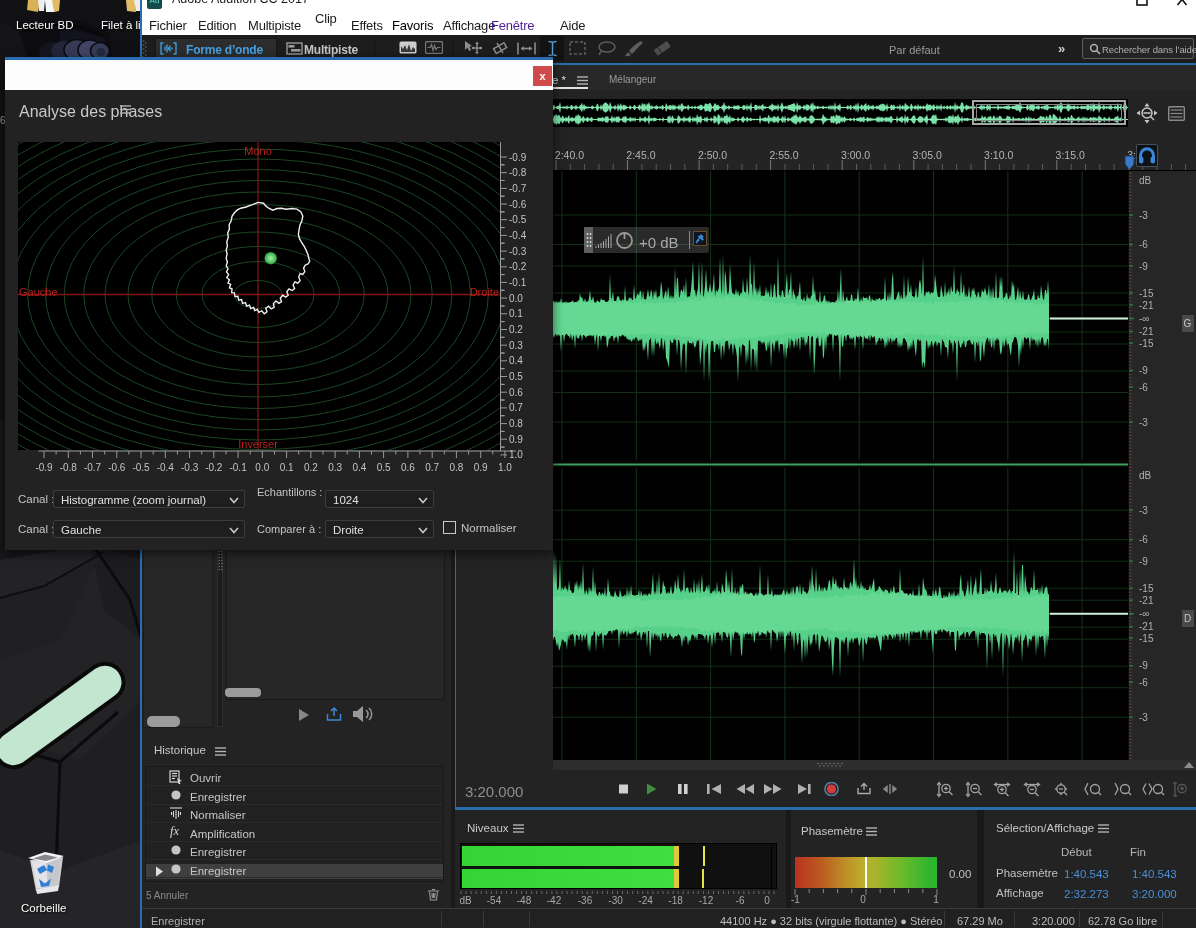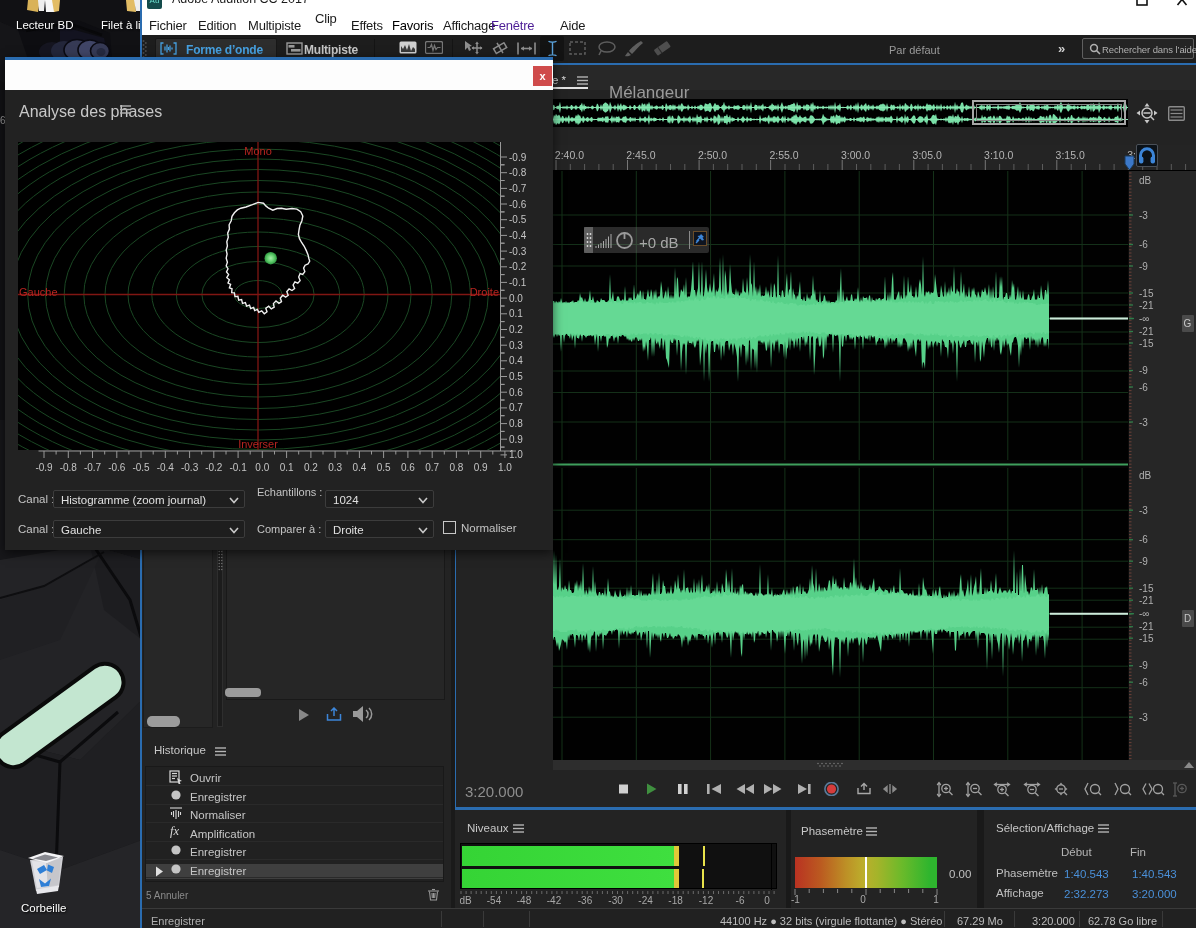--- a/index.html
+++ b/index.html
@@ -200,21 +200,21 @@
  <div class="abs" style="left:0;top:65px;width:1055px;height:25px;background:#282828">
   <div class="txt" style="left:411px;top:9px;color:#d8d8d8;font-size:11.5px">e *</div>
   <svg class="abs" style="left:436px;top:11px" width="11" height="9">
           <g stroke="#b4b4b4" stroke-width="1.4">
             <line x1="0" y1="1" x2="11" y2="1"></line>
             <line x1="0" y1="4.5" x2="11" y2="4.5"></line>
             <line x1="0" y1="8" x2="11" y2="8"></line>
           </g>
         </svg>
   <div class="abs" style="left:411px;top:22px;width:36px;height:2px;background:#e2e2e2"></div>
-  <div class="txt" style="left:468px;top:18px;color:#9a9a9a;font-size:17px">Mélangeur</div>
+  <div class="txt" style="left:468px;top:9px;color:#9a9a9a;font-size:10px">Mélangeur</div>
  </div>
 
  <div class="abs" style="left:412px;top:99px;width:575px;height:28px;background:#000;overflow:hidden">
   <svg width="575" height="28" viewBox="553 99 575 28">
    <path d="M553,105.6 L554,104.8 L555,107.1 L556,107.1 L557,105.8 L558,105.9 L559,105.6 L560,101.7 L561,106.9 L562,107.2 L563,106.1 L564,107.1 L565,106.1 L566,107.1 L567,105.0 L568,107.0 L569,106.5 L570,106.9 L571,105.1 L572,105.0 L573,106.5 L574,106.7 L575,106.3 L576,104.8 L577,106.5 L578,106.7 L579,107.1 L580,105.3 L581,104.7 L582,102.5 L583,106.4 L584,103.6 L585,105.9 L586,106.0 L587,107.1 L588,106.3 L589,106.8 L590,106.9 L591,106.8 L592,105.4 L593,105.8 L594,107.0 L595,107.0 L596,106.7 L597,103.4 L598,104.3 L599,106.8 L600,107.1 L601,104.1 L602,107.1 L603,104.2 L604,103.6 L605,102.5 L606,102.6 L607,103.4 L608,104.0 L609,106.5 L610,101.7 L611,104.5 L612,107.1 L613,106.4 L614,106.6 L615,104.4 L616,106.7 L617,106.5 L618,102.9 L619,106.2 L620,105.1 L621,103.0 L622,106.6 L623,104.9 L624,104.4 L625,105.6 L626,105.6 L627,106.8 L628,107.1 L629,107.1 L630,104.8 L631,106.6 L632,106.9 L633,107.1 L634,105.0 L635,104.9 L636,106.7 L637,106.9 L638,106.6 L639,105.1 L640,104.4 L641,107.1 L642,102.4 L643,104.4 L644,104.5 L645,103.3 L646,106.4 L647,103.2 L648,104.7 L649,101.7 L650,104.7 L651,106.7 L652,104.7 L653,107.1 L654,106.5 L655,106.6 L656,105.6 L657,105.4 L658,106.4 L659,107.1 L660,106.0 L661,107.1 L662,105.2 L663,105.1 L664,107.1 L665,107.1 L666,103.1 L667,104.7 L668,106.7 L669,105.3 L670,105.3 L671,104.8 L672,106.6 L673,104.0 L674,106.2 L675,104.4 L676,107.1 L677,106.2 L678,106.5 L679,104.0 L680,106.4 L681,103.9 L682,103.1 L683,105.0 L684,106.2 L685,106.2 L686,106.3 L687,107.1 L688,104.3 L689,106.0 L690,107.1 L691,107.1 L692,105.5 L693,107.1 L694,107.0 L695,105.2 L696,106.9 L697,107.1 L698,105.4 L699,106.4 L700,104.5 L701,105.1 L702,104.8 L703,106.6 L704,106.5 L705,103.2 L706,103.8 L707,104.1 L708,104.6 L709,103.5 L710,102.8 L711,103.7 L712,106.5 L713,106.7 L714,104.5 L715,102.7 L716,104.6 L717,105.2 L718,104.5 L719,105.7 L720,107.1 L721,107.1 L722,105.4 L723,104.9 L724,101.7 L725,105.5 L726,105.5 L727,106.7 L728,106.6 L729,105.0 L730,106.8 L731,106.7 L732,106.8 L733,107.0 L734,105.3 L735,105.8 L736,105.9 L737,105.4 L738,105.3 L739,105.5 L740,106.8 L741,107.1 L742,106.9 L743,105.0 L744,105.2 L745,105.3 L746,107.1 L747,103.7 L748,106.9 L749,104.9 L750,106.5 L751,101.7 L752,106.9 L753,107.1 L754,107.1 L755,104.4 L756,105.1 L757,105.1 L758,106.9 L759,104.7 L760,106.8 L761,105.3 L762,105.4 L763,103.3 L764,107.1 L765,105.8 L766,106.7 L767,107.0 L768,107.0 L769,106.6 L770,105.2 L771,105.5 L772,103.0 L773,104.8 L774,105.0 L775,106.2 L776,104.8 L777,106.7 L778,103.5 L779,106.5 L780,107.1 L781,104.5 L782,101.9 L783,105.2 L784,106.8 L785,106.2 L786,105.4 L787,106.9 L788,104.9 L789,105.3 L790,105.1 L791,104.5 L792,104.0 L793,104.0 L794,102.4 L795,104.3 L796,106.7 L797,101.7 L798,104.9 L799,105.7 L800,104.8 L801,106.6 L802,107.1 L803,106.6 L804,104.5 L805,106.6 L806,104.7 L807,104.2 L808,104.8 L809,104.9 L810,107.1 L811,102.7 L812,105.1 L813,101.7 L814,106.2 L815,104.8 L816,107.1 L817,106.3 L818,105.6 L819,107.0 L820,106.6 L821,106.7 L822,106.8 L823,105.6 L824,106.5 L825,107.1 L826,106.4 L827,106.7 L828,107.1 L829,104.9 L830,107.1 L831,104.6 L832,107.1 L833,104.5 L834,107.1 L835,101.7 L836,106.5 L837,106.6 L838,105.0 L839,105.4 L840,102.9 L841,107.1 L842,107.0 L843,106.8 L844,107.1 L845,107.1 L846,107.0 L847,105.9 L848,105.0 L849,107.1 L850,105.8 L851,104.6 L852,107.0 L853,106.7 L854,105.0 L855,106.6 L856,103.1 L857,106.6 L858,101.7 L859,106.2 L860,107.1 L861,104.7 L862,104.6 L863,106.6 L864,104.9 L865,104.3 L866,102.8 L867,106.5 L868,105.0 L869,104.5 L870,107.1 L871,105.3 L872,106.6 L873,104.2 L874,106.4 L875,106.7 L876,106.6 L877,105.2 L878,106.6 L879,105.2 L880,104.7 L881,104.1 L882,104.6 L883,103.3 L884,104.4 L885,104.5 L886,106.7 L887,103.0 L888,106.4 L889,106.8 L890,107.1 L891,104.3 L892,105.2 L893,105.6 L894,104.6 L895,106.5 L896,107.1 L897,106.5 L898,106.1 L899,107.1 L900,103.5 L901,107.1 L902,105.7 L903,105.0 L904,106.7 L905,103.0 L906,103.7 L907,105.4 L908,105.3 L909,107.1 L910,106.5 L911,103.6 L912,104.5 L913,107.0 L914,106.6 L915,105.6 L916,105.5 L917,106.8 L918,103.5 L919,106.8 L920,105.6 L921,106.1 L922,107.1 L923,105.7 L924,105.7 L925,107.1 L926,105.2 L927,103.1 L928,104.9 L929,104.5 L930,104.8 L931,104.7 L932,106.4 L933,105.1 L934,103.9 L935,106.7 L936,106.7 L937,104.3 L938,107.1 L939,105.0 L940,107.1 L941,103.5 L942,106.6 L943,107.0 L944,105.2 L945,106.8 L946,107.0 L947,105.0 L948,106.0 L949,107.1 L950,105.2 L951,105.5 L952,106.9 L953,105.1 L954,107.1 L955,101.7 L956,106.6 L957,104.3 L958,106.5 L959,106.3 L960,106.2 L961,103.2 L962,102.3 L963,102.7 L964,106.6 L965,106.5 L966,104.8 L967,104.7 L968,106.3 L969,105.6 L970,106.9 L971,105.8 L972,106.8 L973,106.2 L974,105.0 L975,107.2 L976,106.4 L977,107.1 L978,107.1 L979,107.1 L980,105.6 L981,105.7 L982,104.3 L983,106.8 L984,104.7 L985,106.7 L986,107.1 L987,103.7 L988,105.5 L989,105.9 L990,103.5 L991,107.1 L992,107.1 L993,106.6 L994,106.7 L995,106.6 L996,106.8 L997,106.8 L998,104.6 L999,106.0 L1000,107.1 L1001,105.7 L1002,107.1 L1003,106.2 L1004,106.4 L1005,106.1 L1006,106.3 L1007,105.2 L1008,106.1 L1009,104.8 L1010,106.5 L1011,106.9 L1012,106.0 L1013,105.8 L1014,105.9 L1015,105.5 L1016,104.9 L1017,103.8 L1018,105.0 L1019,104.1 L1020,102.0 L1021,104.3 L1022,106.7 L1023,106.6 L1024,106.7 L1025,107.1 L1026,107.1 L1027,104.6 L1028,105.1 L1029,106.8 L1030,103.7 L1031,105.0 L1032,104.9 L1033,103.6 L1034,104.2 L1035,106.4 L1036,106.6 L1037,105.5 L1038,105.9 L1039,105.1 L1040,107.1 L1041,107.1 L1042,105.5 L1043,107.1 L1044,105.2 L1045,105.6 L1046,105.6 L1047,104.5 L1048,104.7 L1049,107.1 L1050,106.2 L1051,107.1 L1052,106.7 L1053,106.8 L1054,107.1 L1055,105.0 L1056,106.7 L1057,104.9 L1058,104.0 L1059,106.5 L1060,103.4 L1061,101.7 L1062,103.9 L1063,106.5 L1064,106.6 L1065,106.2 L1066,106.7 L1067,105.0 L1068,103.6 L1069,103.8 L1070,105.7 L1071,105.4 L1072,106.4 L1073,106.0 L1074,105.4 L1075,105.6 L1076,107.1 L1077,106.3 L1078,105.4 L1079,107.2 L1080,107.1 L1081,105.7 L1082,105.5 L1083,106.4 L1084,105.8 L1085,106.0 L1086,106.5 L1087,104.2 L1088,104.9 L1089,104.9 L1090,106.4 L1091,102.7 L1092,107.1 L1093,103.1 L1094,103.9 L1095,104.9 L1096,106.6 L1097,104.9 L1098,106.2 L1099,101.7 L1100,104.8 L1101,106.5 L1102,107.0 L1103,105.5 L1104,105.0 L1105,106.6 L1106,106.4 L1107,105.9 L1108,107.1 L1109,105.6 L1110,106.0 L1111,104.6 L1112,106.5 L1113,106.9 L1114,107.1 L1115,105.1 L1116,107.1 L1117,105.4 L1118,102.8 L1119,107.1 L1120,106.6 L1121,104.5 L1122,106.7 L1123,107.1 L1124,102.2 L1125,104.9 L1126,103.9 L1127,106.7 L1127,108.3 L1126,111.1 L1125,110.1 L1124,112.8 L1123,107.9 L1122,108.3 L1121,110.5 L1120,108.4 L1119,107.9 L1118,112.2 L1117,109.6 L1116,107.9 L1115,109.9 L1114,107.9 L1113,108.1 L1112,108.5 L1111,110.4 L1110,109.0 L1109,109.4 L1108,107.9 L1107,109.1 L1106,108.6 L1105,108.4 L1104,110.0 L1103,109.5 L1102,108.0 L1101,108.5 L1100,110.2 L1099,113.3 L1098,108.8 L1097,110.1 L1096,108.4 L1095,110.1 L1094,111.1 L1093,111.9 L1092,107.9 L1091,112.3 L1090,108.6 L1089,110.1 L1088,110.1 L1087,110.8 L1086,108.5 L1085,109.0 L1084,109.2 L1083,108.6 L1082,109.5 L1081,109.3 L1080,107.9 L1079,107.8 L1078,109.6 L1077,108.7 L1076,107.9 L1075,109.4 L1074,109.6 L1073,109.0 L1072,108.6 L1071,109.6 L1070,109.3 L1069,111.2 L1068,111.4 L1067,110.0 L1066,108.3 L1065,108.8 L1064,108.4 L1063,108.5 L1062,111.1 L1061,113.3 L1060,111.6 L1059,108.5 L1058,111.0 L1057,110.1 L1056,108.3 L1055,110.0 L1054,107.9 L1053,108.2 L1052,108.3 L1051,107.9 L1050,108.8 L1049,107.9 L1048,110.3 L1047,110.5 L1046,109.4 L1045,109.4 L1044,109.8 L1043,107.9 L1042,109.5 L1041,107.9 L1040,107.9 L1039,109.9 L1038,109.1 L1037,109.5 L1036,108.4 L1035,108.6 L1034,110.8 L1033,111.4 L1032,110.1 L1031,110.0 L1030,111.3 L1029,108.2 L1028,109.9 L1027,110.4 L1026,107.9 L1025,107.9 L1024,108.3 L1023,108.4 L1022,108.3 L1021,110.7 L1020,113.0 L1019,110.9 L1018,110.0 L1017,111.2 L1016,110.1 L1015,109.5 L1014,109.1 L1013,109.2 L1012,109.0 L1011,108.1 L1010,108.5 L1009,110.2 L1008,108.9 L1007,109.8 L1006,108.7 L1005,108.9 L1004,108.6 L1003,108.8 L1002,107.9 L1001,109.3 L1000,107.9 L999,109.0 L998,110.4 L997,108.2 L996,108.2 L995,108.4 L994,108.3 L993,108.4 L992,107.9 L991,107.9 L990,111.5 L989,109.1 L988,109.5 L987,111.3 L986,107.9 L985,108.3 L984,110.3 L983,108.2 L982,110.7 L981,109.3 L980,109.4 L979,107.9 L978,107.9 L977,107.9 L976,108.6 L975,107.8 L974,110.0 L973,108.8 L972,108.2 L971,109.2 L970,108.1 L969,109.4 L968,108.7 L967,110.3 L966,110.2 L965,108.5 L964,108.4 L963,112.3 L962,112.7 L961,111.8 L960,108.8 L959,108.7 L958,108.5 L957,110.7 L956,108.4 L955,113.3 L954,107.9 L953,109.9 L952,108.1 L951,109.5 L950,109.8 L949,107.9 L948,109.0 L947,110.0 L946,108.0 L945,108.2 L944,109.8 L943,108.0 L942,108.4 L941,111.5 L940,107.9 L939,110.0 L938,107.9 L937,110.7 L936,108.3 L935,108.3 L934,111.1 L933,109.9 L932,108.6 L931,110.3 L930,110.2 L929,110.5 L928,110.1 L927,111.9 L926,109.8 L925,107.9 L924,109.3 L923,109.3 L922,107.9 L921,108.9 L920,109.4 L919,108.2 L918,111.5 L917,108.2 L916,109.5 L915,109.4 L914,108.4 L913,108.0 L912,110.5 L911,111.4 L910,108.5 L909,107.9 L908,109.7 L907,109.6 L906,111.3 L905,112.0 L904,108.3 L903,110.0 L902,109.3 L901,107.9 L900,111.5 L899,107.9 L898,108.9 L897,108.5 L896,107.9 L895,108.5 L894,110.4 L893,109.4 L892,109.8 L891,110.7 L890,107.9 L889,108.2 L888,108.6 L887,112.0 L886,108.3 L885,110.5 L884,110.6 L883,111.7 L882,110.4 L881,110.9 L880,110.3 L879,109.8 L878,108.4 L877,109.8 L876,108.4 L875,108.3 L874,108.6 L873,110.8 L872,108.4 L871,109.7 L870,107.9 L869,110.5 L868,110.0 L867,108.5 L866,112.2 L865,110.7 L864,110.1 L863,108.4 L862,110.4 L861,110.3 L860,107.9 L859,108.8 L858,113.3 L857,108.4 L856,111.9 L855,108.4 L854,110.0 L853,108.3 L852,108.0 L851,110.4 L850,109.2 L849,107.9 L848,110.0 L847,109.1 L846,108.0 L845,107.9 L844,107.9 L843,108.2 L842,108.0 L841,107.9 L840,112.1 L839,109.6 L838,110.0 L837,108.4 L836,108.5 L835,113.3 L834,107.9 L833,110.5 L832,107.9 L831,110.4 L830,107.9 L829,110.1 L828,107.9 L827,108.3 L826,108.6 L825,107.9 L824,108.5 L823,109.4 L822,108.2 L821,108.3 L820,108.4 L819,108.0 L818,109.4 L817,108.7 L816,107.9 L815,110.2 L814,108.8 L813,113.3 L812,109.9 L811,112.3 L810,107.9 L809,110.1 L808,110.2 L807,110.8 L806,110.3 L805,108.4 L804,110.5 L803,108.4 L802,107.9 L801,108.4 L800,110.2 L799,109.3 L798,110.1 L797,113.3 L796,108.3 L795,110.7 L794,112.6 L793,111.0 L792,111.0 L791,110.5 L790,109.9 L789,109.7 L788,110.1 L787,108.1 L786,109.6 L785,108.8 L784,108.2 L783,109.8 L782,113.1 L781,110.5 L780,107.9 L779,108.5 L778,111.5 L777,108.3 L776,110.2 L775,108.8 L774,110.0 L773,110.2 L772,112.0 L771,109.5 L770,109.8 L769,108.4 L768,108.0 L767,108.0 L766,108.3 L765,109.2 L764,107.9 L763,111.7 L762,109.6 L761,109.7 L760,108.2 L759,110.3 L758,108.1 L757,109.9 L756,109.9 L755,110.6 L754,107.9 L753,107.9 L752,108.1 L751,113.3 L750,108.5 L749,110.1 L748,108.1 L747,111.3 L746,107.9 L745,109.7 L744,109.8 L743,110.0 L742,108.1 L741,107.9 L740,108.2 L739,109.5 L738,109.7 L737,109.6 L736,109.1 L735,109.2 L734,109.7 L733,108.0 L732,108.2 L731,108.3 L730,108.2 L729,110.0 L728,108.4 L727,108.3 L726,109.5 L725,109.5 L724,113.3 L723,110.1 L722,109.6 L721,107.9 L720,107.9 L719,109.3 L718,110.5 L717,109.8 L716,110.4 L715,112.3 L714,110.5 L713,108.3 L712,108.5 L711,111.3 L710,112.2 L709,111.5 L708,110.4 L707,110.9 L706,111.2 L705,111.8 L704,108.5 L703,108.4 L702,110.2 L701,109.9 L700,110.5 L699,108.6 L698,109.6 L697,107.9 L696,108.1 L695,109.8 L694,108.0 L693,107.9 L692,109.5 L691,107.9 L690,107.9 L689,109.0 L688,110.7 L687,107.9 L686,108.7 L685,108.8 L684,108.8 L683,110.0 L682,111.9 L681,111.1 L680,108.6 L679,111.0 L678,108.5 L677,108.8 L676,107.9 L675,110.6 L674,108.8 L673,111.0 L672,108.4 L671,110.2 L670,109.7 L669,109.7 L668,108.3 L667,110.3 L666,111.9 L665,107.9 L664,107.9 L663,109.9 L662,109.8 L661,107.9 L660,109.0 L659,107.9 L658,108.6 L657,109.6 L656,109.4 L655,108.4 L654,108.5 L653,107.9 L652,110.3 L651,108.3 L650,110.3 L649,113.3 L648,110.3 L647,111.8 L646,108.6 L645,111.7 L644,110.5 L643,110.6 L642,112.6 L641,107.9 L640,110.6 L639,109.9 L638,108.4 L637,108.1 L636,108.3 L635,110.1 L634,110.0 L633,107.9 L632,108.1 L631,108.4 L630,110.2 L629,107.9 L628,107.9 L627,108.2 L626,109.4 L625,109.4 L624,110.6 L623,110.1 L622,108.4 L621,112.0 L620,109.9 L619,108.8 L618,112.1 L617,108.5 L616,108.3 L615,110.6 L614,108.4 L613,108.6 L612,107.9 L611,110.5 L610,113.3 L609,108.5 L608,111.0 L607,111.6 L606,112.4 L605,112.5 L604,111.4 L603,110.8 L602,107.9 L601,110.9 L600,107.9 L599,108.2 L598,110.7 L597,111.6 L596,108.3 L595,108.0 L594,108.0 L593,109.2 L592,109.6 L591,108.2 L590,108.1 L589,108.2 L588,108.7 L587,107.9 L586,109.0 L585,109.1 L584,111.4 L583,108.6 L582,112.5 L581,110.3 L580,109.7 L579,107.9 L578,108.3 L577,108.5 L576,110.2 L575,108.7 L574,108.3 L573,108.5 L572,110.0 L571,109.9 L570,108.1 L569,108.5 L568,108.0 L567,110.0 L566,107.9 L565,108.9 L564,107.9 L563,108.9 L562,107.8 L561,108.1 L560,113.3 L559,109.4 L558,109.1 L557,109.2 L556,107.9 L555,107.9 L554,110.2 L553,109.4 Z" fill="#79dfa7"></path>
    <path d="M553,119.1 L554,114.7 L555,116.4 L556,113.7 L557,115.4 L558,115.8 L559,114.6 L560,115.9 L561,118.4 L562,116.2 L563,115.7 L564,117.9 L565,118.4 L566,116.2 L567,118.6 L568,116.8 L569,114.8 L570,118.8 L571,117.4 L572,117.2 L573,117.5 L574,118.6 L575,117.4 L576,114.8 L577,116.5 L578,113.7 L579,115.7 L580,115.3 L581,117.8 L582,118.4 L583,115.7 L584,116.9 L585,118.7 L586,118.2 L587,117.2 L588,117.1 L589,118.4 L590,118.4 L591,117.3 L592,116.9 L593,119.1 L594,118.8 L595,118.9 L596,118.9 L597,119.1 L598,117.3 L599,117.9 L600,117.6 L601,117.9 L602,117.6 L603,116.8 L604,118.7 L605,117.2 L606,116.1 L607,117.0 L608,115.8 L609,119.1 L610,118.7 L611,117.8 L612,115.3 L613,118.4 L614,116.2 L615,118.8 L616,116.6 L617,116.8 L618,116.9 L619,115.9 L620,118.5 L621,118.7 L622,118.6 L623,116.8 L624,116.7 L625,116.4 L626,116.1 L627,118.6 L628,118.5 L629,118.7 L630,117.1 L631,117.2 L632,118.7 L633,117.2 L634,119.1 L635,116.9 L636,119.1 L637,119.1 L638,118.8 L639,119.1 L640,116.1 L641,118.4 L642,118.2 L643,118.4 L644,117.7 L645,116.3 L646,117.4 L647,118.8 L648,117.5 L649,113.9 L650,118.8 L651,117.6 L652,118.5 L653,118.6 L654,117.3 L655,117.9 L656,117.9 L657,119.1 L658,119.1 L659,119.0 L660,118.1 L661,119.2 L662,119.1 L663,117.1 L664,119.0 L665,118.9 L666,119.1 L667,119.0 L668,115.8 L669,117.0 L670,114.9 L671,118.8 L672,115.5 L673,116.3 L674,119.1 L675,118.2 L676,119.1 L677,118.7 L678,115.2 L679,115.8 L680,116.9 L681,119.1 L682,118.1 L683,118.4 L684,115.8 L685,118.7 L686,117.3 L687,119.1 L688,117.5 L689,117.6 L690,115.6 L691,118.5 L692,118.9 L693,116.2 L694,118.8 L695,116.8 L696,118.7 L697,113.8 L698,116.9 L699,116.8 L700,116.8 L701,115.3 L702,118.5 L703,119.1 L704,118.7 L705,116.7 L706,118.7 L707,115.9 L708,118.5 L709,119.1 L710,119.1 L711,116.9 L712,118.6 L713,118.7 L714,114.9 L715,116.4 L716,116.3 L717,118.5 L718,113.7 L719,115.1 L720,115.8 L721,119.1 L722,116.1 L723,119.1 L724,116.3 L725,115.7 L726,116.3 L727,113.7 L728,117.0 L729,117.2 L730,114.7 L731,118.9 L732,116.7 L733,118.2 L734,117.7 L735,118.9 L736,119.0 L737,119.1 L738,116.8 L739,118.8 L740,119.0 L741,118.4 L742,117.4 L743,115.7 L744,117.5 L745,118.6 L746,118.9 L747,116.3 L748,117.9 L749,119.0 L750,118.1 L751,117.7 L752,118.8 L753,119.1 L754,118.6 L755,119.1 L756,119.1 L757,118.5 L758,119.1 L759,118.9 L760,114.8 L761,118.3 L762,119.1 L763,117.4 L764,118.1 L765,117.2 L766,117.2 L767,118.5 L768,116.2 L769,114.6 L770,118.5 L771,116.8 L772,118.5 L773,116.6 L774,116.6 L775,116.3 L776,117.8 L777,117.1 L778,115.4 L779,117.4 L780,119.1 L781,118.6 L782,117.0 L783,115.8 L784,118.7 L785,115.2 L786,119.1 L787,119.1 L788,116.7 L789,118.6 L790,118.2 L791,118.5 L792,116.3 L793,116.9 L794,114.8 L795,116.1 L796,113.7 L797,116.1 L798,117.4 L799,116.9 L800,115.1 L801,117.0 L802,117.5 L803,117.9 L804,116.9 L805,116.7 L806,116.5 L807,119.0 L808,118.0 L809,118.8 L810,115.8 L811,115.2 L812,115.6 L813,116.1 L814,117.4 L815,118.8 L816,119.1 L817,118.5 L818,119.1 L819,118.5 L820,118.7 L821,118.8 L822,117.6 L823,113.7 L824,115.9 L825,117.2 L826,117.5 L827,118.8 L828,118.4 L829,119.1 L830,118.8 L831,115.6 L832,116.8 L833,116.1 L834,115.2 L835,118.1 L836,114.6 L837,114.8 L838,116.0 L839,115.7 L840,115.3 L841,118.2 L842,116.3 L843,118.3 L844,116.7 L845,116.5 L846,118.7 L847,118.6 L848,118.8 L849,119.0 L850,118.1 L851,118.0 L852,119.1 L853,119.1 L854,117.1 L855,119.1 L856,118.9 L857,117.6 L858,118.2 L859,117.4 L860,117.4 L861,116.7 L862,118.1 L863,117.2 L864,116.3 L865,118.7 L866,119.1 L867,116.7 L868,117.7 L869,117.7 L870,118.6 L871,117.2 L872,119.1 L873,117.9 L874,119.1 L875,118.5 L876,118.6 L877,116.6 L878,117.8 L879,116.1 L880,118.3 L881,116.6 L882,118.0 L883,116.4 L884,119.0 L885,117.5 L886,116.7 L887,117.8 L888,117.2 L889,117.5 L890,117.3 L891,115.5 L892,116.8 L893,119.0 L894,118.8 L895,119.1 L896,119.0 L897,115.6 L898,119.0 L899,118.0 L900,117.7 L901,117.1 L902,115.9 L903,117.6 L904,118.9 L905,113.7 L906,118.3 L907,116.3 L908,116.6 L909,119.1 L910,119.1 L911,118.6 L912,117.2 L913,115.7 L914,115.2 L915,115.9 L916,119.1 L917,119.0 L918,117.7 L919,116.8 L920,115.9 L921,116.5 L922,116.6 L923,117.4 L924,119.1 L925,116.6 L926,116.7 L927,113.8 L928,118.4 L929,119.1 L930,118.4 L931,118.0 L932,115.7 L933,114.9 L934,114.7 L935,116.0 L936,113.7 L937,118.5 L938,118.6 L939,119.1 L940,119.1 L941,118.5 L942,119.1 L943,119.1 L944,118.2 L945,118.9 L946,116.7 L947,119.1 L948,117.1 L949,115.5 L950,116.4 L951,115.4 L952,116.9 L953,114.0 L954,118.0 L955,116.1 L956,116.3 L957,116.7 L958,113.7 L959,116.8 L960,117.5 L961,119.1 L962,115.7 L963,119.1 L964,118.3 L965,118.0 L966,118.4 L967,118.0 L968,117.8 L969,119.1 L970,118.4 L971,119.0 L972,118.7 L973,118.5 L974,119.1 L975,117.5 L976,118.1 L977,119.1 L978,117.4 L979,119.0 L980,117.7 L981,118.7 L982,114.6 L983,117.7 L984,116.9 L985,116.2 L986,117.4 L987,119.1 L988,116.7 L989,116.7 L990,116.6 L991,115.8 L992,119.1 L993,116.8 L994,115.3 L995,117.2 L996,119.1 L997,116.1 L998,118.7 L999,116.1 L1000,115.8 L1001,116.5 L1002,118.2 L1003,119.1 L1004,118.5 L1005,118.7 L1006,118.5 L1007,115.2 L1008,116.8 L1009,116.2 L1010,116.7 L1011,119.1 L1012,119.1 L1013,116.1 L1014,118.1 L1015,119.1 L1016,117.8 L1017,119.1 L1018,118.0 L1019,117.7 L1020,118.5 L1021,119.1 L1022,118.3 L1023,117.5 L1024,118.6 L1025,118.7 L1026,116.3 L1027,118.2 L1028,118.3 L1029,115.7 L1030,119.1 L1031,116.9 L1032,118.8 L1033,118.7 L1034,117.4 L1035,118.9 L1036,119.2 L1037,118.9 L1038,117.7 L1039,118.2 L1040,115.7 L1041,116.2 L1042,116.6 L1043,117.3 L1044,116.1 L1045,119.1 L1046,116.6 L1047,115.6 L1048,119.1 L1049,115.7 L1050,114.4 L1051,115.5 L1052,119.1 L1053,113.9 L1054,114.2 L1055,115.1 L1056,116.5 L1057,116.9 L1058,119.1 L1059,118.5 L1060,115.5 L1061,118.8 L1062,118.7 L1063,118.7 L1064,118.7 L1065,116.9 L1066,119.1 L1067,118.8 L1068,116.8 L1069,117.1 L1070,119.1 L1071,115.3 L1072,115.0 L1073,118.0 L1074,117.6 L1075,119.1 L1076,118.6 L1077,118.5 L1078,116.9 L1079,116.5 L1080,119.1 L1081,117.5 L1082,119.1 L1083,116.0 L1084,118.8 L1085,116.6 L1086,119.1 L1087,117.1 L1088,118.9 L1089,118.5 L1090,117.3 L1091,117.2 L1092,118.0 L1093,117.2 L1094,116.8 L1095,118.3 L1096,116.7 L1097,118.9 L1098,117.3 L1099,115.3 L1100,117.0 L1101,116.9 L1102,118.8 L1103,119.1 L1104,116.9 L1105,117.3 L1106,118.7 L1107,118.4 L1108,118.8 L1109,116.3 L1110,118.2 L1111,119.1 L1112,118.7 L1113,118.4 L1114,119.0 L1115,116.7 L1116,116.9 L1117,116.5 L1118,115.3 L1119,118.9 L1120,117.5 L1121,117.8 L1122,118.2 L1123,119.1 L1124,119.0 L1125,119.0 L1126,119.0 L1127,119.1 L1127,119.9 L1126,120.0 L1125,120.0 L1124,120.0 L1123,119.9 L1122,120.8 L1121,121.2 L1120,121.5 L1119,120.1 L1118,123.7 L1117,122.5 L1116,122.1 L1115,122.3 L1114,120.0 L1113,120.6 L1112,120.3 L1111,119.9 L1110,120.8 L1109,122.7 L1108,120.2 L1107,120.6 L1106,120.3 L1105,121.7 L1104,122.1 L1103,119.9 L1102,120.2 L1101,122.1 L1100,122.0 L1099,123.7 L1098,121.7 L1097,120.1 L1096,122.3 L1095,120.7 L1094,122.2 L1093,121.8 L1092,121.0 L1091,121.8 L1090,121.7 L1089,120.5 L1088,120.1 L1087,121.9 L1086,119.9 L1085,122.4 L1084,120.2 L1083,123.0 L1082,119.9 L1081,121.5 L1080,119.9 L1079,122.5 L1078,122.1 L1077,120.5 L1076,120.4 L1075,119.9 L1074,121.4 L1073,121.0 L1072,124.0 L1071,123.7 L1070,119.9 L1069,121.9 L1068,122.2 L1067,120.2 L1066,119.9 L1065,122.1 L1064,120.3 L1063,120.3 L1062,120.3 L1061,120.2 L1060,123.5 L1059,120.5 L1058,119.9 L1057,122.1 L1056,122.5 L1055,123.9 L1054,124.8 L1053,125.1 L1052,119.9 L1051,123.5 L1050,124.6 L1049,123.3 L1048,119.9 L1047,123.4 L1046,122.4 L1045,119.9 L1044,122.9 L1043,121.7 L1042,122.4 L1041,122.8 L1040,123.3 L1039,120.8 L1038,121.3 L1037,120.1 L1036,119.8 L1035,120.1 L1034,121.6 L1033,120.3 L1032,120.2 L1031,122.1 L1030,119.9 L1029,123.3 L1028,120.7 L1027,120.8 L1026,122.7 L1025,120.3 L1024,120.4 L1023,121.5 L1022,120.7 L1021,119.9 L1020,120.5 L1019,121.3 L1018,121.0 L1017,119.9 L1016,121.2 L1015,119.9 L1014,120.9 L1013,122.9 L1012,119.9 L1011,119.9 L1010,122.3 L1009,122.8 L1008,122.2 L1007,123.8 L1006,120.5 L1005,120.3 L1004,120.5 L1003,119.9 L1002,120.8 L1001,122.5 L1000,123.2 L999,122.9 L998,120.3 L997,122.9 L996,119.9 L995,121.8 L994,123.7 L993,122.2 L992,119.9 L991,123.2 L990,122.4 L989,122.3 L988,122.3 L987,119.9 L986,121.6 L985,122.8 L984,122.1 L983,121.3 L982,124.4 L981,120.3 L980,121.3 L979,120.0 L978,121.6 L977,119.9 L976,120.9 L975,121.5 L974,119.9 L973,120.5 L972,120.3 L971,120.0 L970,120.6 L969,119.9 L968,121.2 L967,121.0 L966,120.6 L965,121.0 L964,120.7 L963,119.9 L962,123.3 L961,119.9 L960,121.5 L959,122.2 L958,125.3 L957,122.3 L956,122.7 L955,122.9 L954,121.0 L953,125.0 L952,122.1 L951,123.6 L950,122.6 L949,123.5 L948,121.9 L947,119.9 L946,122.3 L945,120.1 L944,120.8 L943,119.9 L942,119.9 L941,120.5 L940,119.9 L939,119.9 L938,120.4 L937,120.5 L936,125.3 L935,123.0 L934,124.3 L933,124.1 L932,123.3 L931,121.0 L930,120.6 L929,119.9 L928,120.6 L927,125.2 L926,122.3 L925,122.4 L924,119.9 L923,121.6 L922,122.4 L921,122.5 L920,123.1 L919,122.2 L918,121.3 L917,120.0 L916,119.9 L915,123.1 L914,123.8 L913,123.3 L912,121.8 L911,120.4 L910,119.9 L909,119.9 L908,122.4 L907,122.7 L906,120.7 L905,125.3 L904,120.1 L903,121.4 L902,123.1 L901,121.9 L900,121.3 L899,121.0 L898,120.0 L897,123.4 L896,120.0 L895,119.9 L894,120.2 L893,120.0 L892,122.2 L891,123.5 L890,121.7 L889,121.5 L888,121.8 L887,121.2 L886,122.3 L885,121.5 L884,120.0 L883,122.6 L882,121.0 L881,122.4 L880,120.7 L879,122.9 L878,121.2 L877,122.4 L876,120.4 L875,120.5 L874,119.9 L873,121.1 L872,119.9 L871,121.8 L870,120.4 L869,121.3 L868,121.3 L867,122.3 L866,119.9 L865,120.3 L864,122.7 L863,121.8 L862,120.9 L861,122.3 L860,121.6 L859,121.6 L858,120.8 L857,121.4 L856,120.1 L855,119.9 L854,121.9 L853,119.9 L852,119.9 L851,121.0 L850,120.9 L849,120.0 L848,120.2 L847,120.4 L846,120.3 L845,122.5 L844,122.3 L843,120.7 L842,122.7 L841,120.8 L840,123.7 L839,123.3 L838,123.0 L837,124.2 L836,124.4 L835,120.9 L834,123.8 L833,122.9 L832,122.2 L831,123.4 L830,120.2 L829,119.9 L828,120.6 L827,120.2 L826,121.5 L825,121.8 L824,123.1 L823,125.3 L822,121.4 L821,120.2 L820,120.3 L819,120.5 L818,119.9 L817,120.5 L816,119.9 L815,120.2 L814,121.6 L813,122.9 L812,123.4 L811,123.8 L810,123.2 L809,120.2 L808,121.0 L807,120.0 L806,122.5 L805,122.3 L804,122.1 L803,121.1 L802,121.5 L801,122.0 L800,123.9 L799,122.1 L798,121.6 L797,122.9 L796,125.3 L795,122.9 L794,124.2 L793,122.1 L792,122.7 L791,120.5 L790,120.8 L789,120.4 L788,122.3 L787,119.9 L786,119.9 L785,123.8 L784,120.3 L783,123.2 L782,122.0 L781,120.4 L780,119.9 L779,121.6 L778,123.6 L777,121.9 L776,121.2 L775,122.7 L774,122.4 L773,122.4 L772,120.5 L771,122.2 L770,120.5 L769,124.4 L768,122.8 L767,120.5 L766,121.8 L765,121.8 L764,120.9 L763,121.6 L762,119.9 L761,120.7 L760,124.2 L759,120.1 L758,119.9 L757,120.5 L756,119.9 L755,119.9 L754,120.4 L753,119.9 L752,120.2 L751,121.3 L750,120.9 L749,120.0 L748,121.1 L747,122.7 L746,120.1 L745,120.4 L744,121.5 L743,123.3 L742,121.6 L741,120.6 L740,120.0 L739,120.2 L738,122.2 L737,119.9 L736,120.0 L735,120.1 L734,121.3 L733,120.8 L732,122.3 L731,120.1 L730,124.3 L729,121.8 L728,122.0 L727,125.3 L726,122.7 L725,123.3 L724,122.7 L723,119.9 L722,122.9 L721,119.9 L720,123.2 L719,123.9 L718,125.3 L717,120.5 L716,122.7 L715,122.6 L714,124.1 L713,120.3 L712,120.4 L711,122.1 L710,119.9 L709,119.9 L708,120.5 L707,123.1 L706,120.3 L705,122.3 L704,120.3 L703,119.9 L702,120.5 L701,123.7 L700,122.2 L699,122.2 L698,122.1 L697,125.2 L696,120.3 L695,122.2 L694,120.2 L693,122.8 L692,120.1 L691,120.5 L690,123.4 L689,121.4 L688,121.5 L687,119.9 L686,121.7 L685,120.3 L684,123.2 L683,120.6 L682,120.9 L681,119.9 L680,122.1 L679,123.2 L678,123.8 L677,120.3 L676,119.9 L675,120.8 L674,119.9 L673,122.7 L672,123.5 L671,120.2 L670,124.1 L669,122.0 L668,123.2 L667,120.0 L666,119.9 L665,120.1 L664,120.0 L663,121.9 L662,119.9 L661,119.8 L660,120.9 L659,120.0 L658,119.9 L657,119.9 L656,121.1 L655,121.1 L654,121.7 L653,120.4 L652,120.5 L651,121.4 L650,120.2 L649,125.1 L648,121.5 L647,120.2 L646,121.6 L645,122.7 L644,121.3 L643,120.6 L642,120.8 L641,120.6 L640,122.9 L639,119.9 L638,120.2 L637,119.9 L636,119.9 L635,122.1 L634,119.9 L633,121.8 L632,120.3 L631,121.8 L630,121.9 L629,120.3 L628,120.5 L627,120.4 L626,122.9 L625,122.6 L624,122.3 L623,122.2 L622,120.4 L621,120.3 L620,120.5 L619,123.1 L618,122.1 L617,122.2 L616,122.4 L615,120.2 L614,122.8 L613,120.6 L612,123.7 L611,121.2 L610,120.3 L609,119.9 L608,123.2 L607,122.0 L606,122.9 L605,121.8 L604,120.3 L603,122.2 L602,121.4 L601,121.1 L600,121.4 L599,121.1 L598,121.7 L597,119.9 L596,120.1 L595,120.1 L594,120.2 L593,119.9 L592,122.1 L591,121.7 L590,120.6 L589,120.6 L588,121.9 L587,121.8 L586,120.8 L585,120.3 L584,122.1 L583,123.3 L582,120.6 L581,121.2 L580,123.7 L579,123.3 L578,125.3 L577,122.5 L576,124.2 L575,121.6 L574,120.4 L573,121.5 L572,121.8 L571,121.6 L570,120.2 L569,124.2 L568,122.2 L567,120.4 L566,122.8 L565,120.6 L564,121.1 L563,123.3 L562,122.8 L561,120.6 L560,123.1 L559,124.4 L558,123.2 L557,123.6 L556,125.3 L555,122.6 L554,124.3 L553,119.9 Z" fill="#79dfa7"></path>
    <line x1="553" y1="107.5" x2="1128" y2="107.5" stroke="#8ae6b2" stroke-width="1"></line>
    <line x1="553" y1="119.5" x2="1128" y2="119.5" stroke="#8ae6b2" stroke-width="1"></line>
   </svg>
   <div class="abs" style="left:419px;top:1px;width:154px;height:25px;border:2px solid #a6a6a6"></div>

